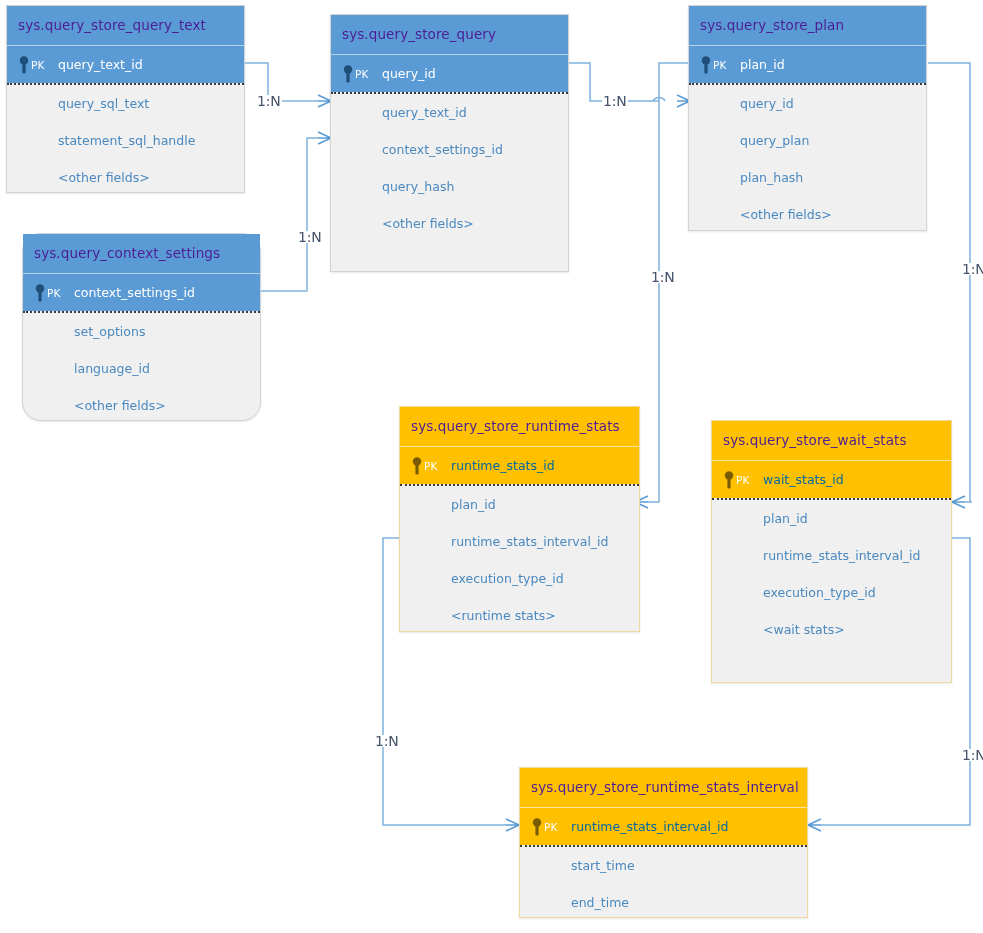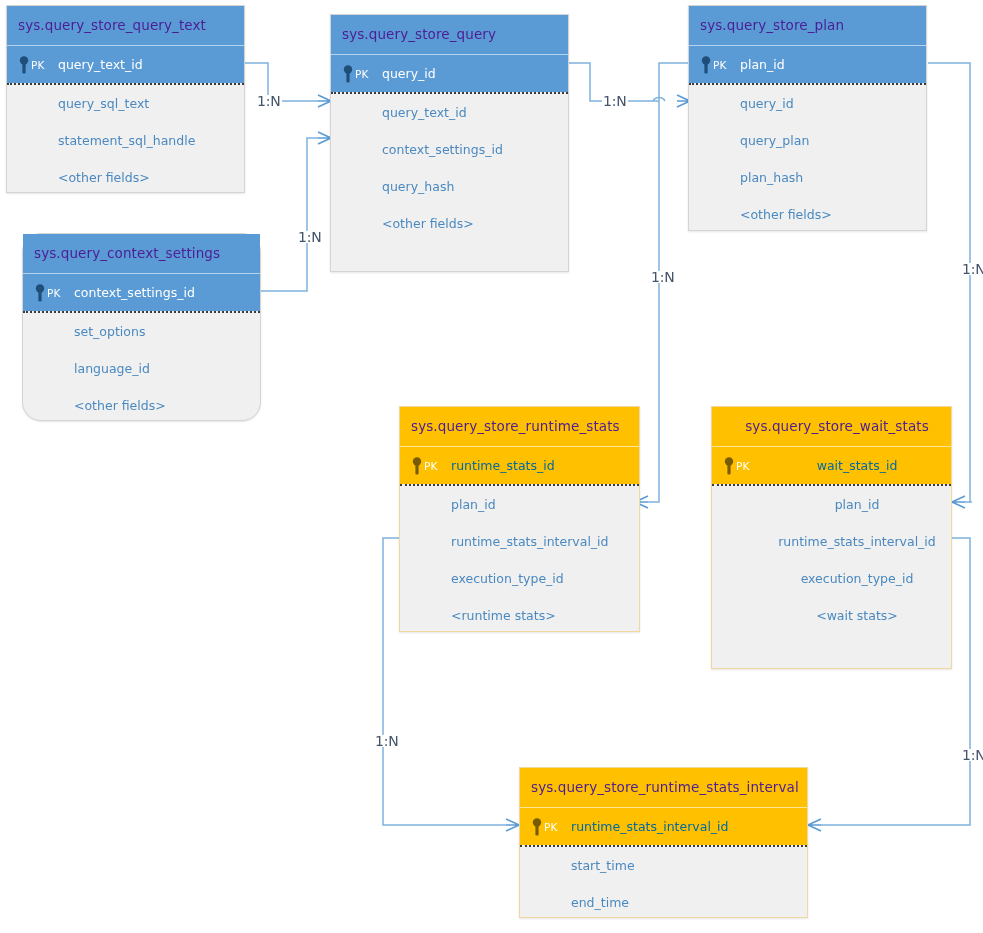--- a/index.html
+++ b/index.html
@@ -245,21 +245,21 @@
     </div>
     <div class="sep"></div>
     <div class="fields">
       <div class="field">plan_id</div>
       <div class="field">runtime_stats_interval_id</div>
       <div class="field">execution_type_id</div>
       <div class="field">&lt;runtime stats&gt;</div>
     </div>
   </div>
 
-  <div class="entity orange" style="left:711px;top:406px;width:241px;height:263px;text-align:center;">
+  <div class="entity orange" style="left:711px;top:420px;width:241px;height:263px;">
     <div class="ent-title">sys.query_store_wait_stats</div>
     <div class="pk-row">
       <svg class="pk-key" viewBox="0 0 12 18">
         <circle cx="6" cy="4.5" r="4.2"></circle>
           <rect x="4.4" y="6.5" width="3.2" height="11" rx="1.2"></rect>
       </svg>
       <span class="pk-tag">PK</span>
       <span class="pk-name">wait_stats_id</span>
     </div>
     <div class="sep"></div>

